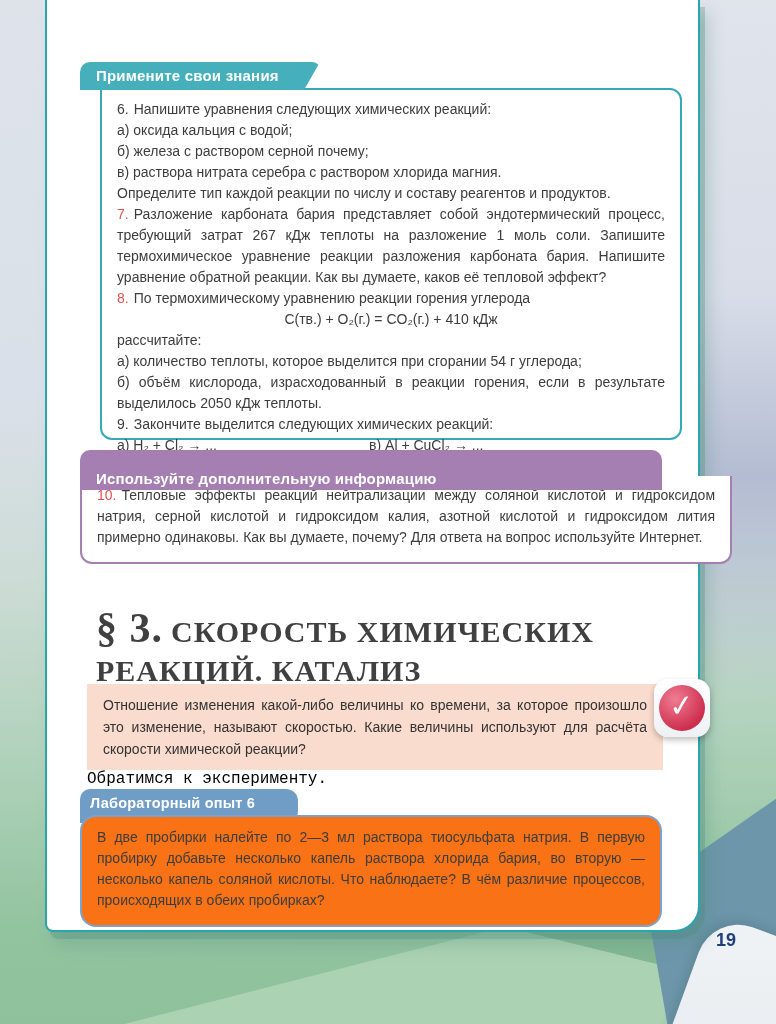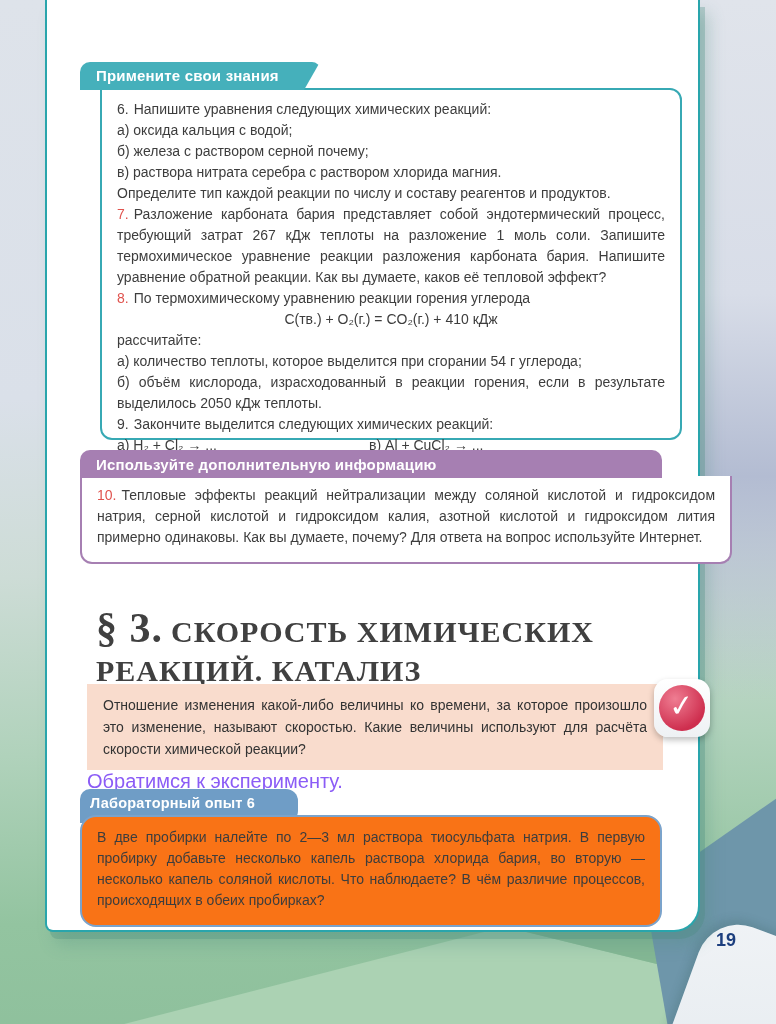--- a/index.html
+++ b/index.html
@@ -43,21 +43,21 @@
     color:#fff;font-weight:bold;font-size:15px;padding:5px 18px 5px 16px;letter-spacing:.2px;}
   .teal-body{position:absolute;left:33px;top:88px;width:582px;height:352px;z-index:1;
     box-sizing:border-box;background:#fff;border:2px solid #37a9b4;
     border-radius:0 12px 12px 12px;padding:9px 15px 10px;margin-left:20px;}
   .formula{text-align:center;margin:0;}
   .eq-row{display:flex;}
   .eq-row .l{width:46%;}
   
   .purple-header{position:absolute;left:33px;top:450px;width:582px;height:28px;z-index:2;
     box-sizing:border-box;background:#a67fb2;border-radius:10px 10px 0 0;
-    color:#fff;font-weight:bold;font-size:15px;padding:6px 16px;letter-spacing:.2px;}
+    color:#fff;font-weight:bold;font-size:15px;padding:20px 16px;letter-spacing:.2px;}
   .purple-body{position:absolute;left:33px;top:476px;width:652px;height:88px;z-index:1;
     box-sizing:border-box;background:#fff;border:2px solid #a67fb2;border-top:none;
     border-radius:0 0 12px 12px;padding:9px 15px;}
   
   .section-title{position:absolute;left:33px;top:588px;width:580px;margin:16px;
     font-family:"Liberation Serif","DejaVu Serif",serif;color:#404040;font-weight:bold;}
   .section-title .mark{font-size:42px;letter-spacing:1px;}
   .section-title .l1{font-size:30px;letter-spacing:1px;}
   .section-title .l2{display:block;font-size:30px;letter-spacing:1px;line-height:38px;}
   
@@ -67,21 +67,21 @@
   .check-badge{position:absolute;right:-47px;top:-5px;width:56px;height:58px;
     background:linear-gradient(#ffffff,#eef1f4);border-radius:14px;
     box-shadow:0 3px 6px rgba(0,0,0,.25);
     display:flex;align-items:center;justify-content:center;}
   .check-circle{width:46px;height:46px;border-radius:50%;
     background:radial-gradient(circle at 35% 30%,#ef7d92,#ce2e4e 72%);
     display:flex;align-items:center;justify-content:center;}
   .check-glyph{color:#fff;font-size:30px;font-weight:bold;transform:rotate(-6deg);margin-top:-4px;}
   
   .lead{position:absolute;left:40px;top:770px;margin:0;
-    font-family:Liberation Sans, sans-serif;font-size:20px;color:#8b5cf6;}
+    font-family:Liberation Mono, monospace;font-size:16px;color:#000000;}
   
   .lab-header{position:absolute;left:33px;top:789px;width:218px;height:34px;z-index:1;
     box-sizing:border-box;background:#6f9dc6;border-radius:10px 12px 12px 0;
     color:#fff;font-weight:bold;font-size:14.5px;padding:6px 10px;letter-spacing:.2px;}
   .lab-body{position:absolute;left:33px;top:815px;width:582px;height:112px;z-index:2;
     box-sizing:border-box;background:#f97316;border:2px solid #7ba3cb;
     border-radius:16px;padding:10px 15px;}
 </style>
 </head>
 <body>

